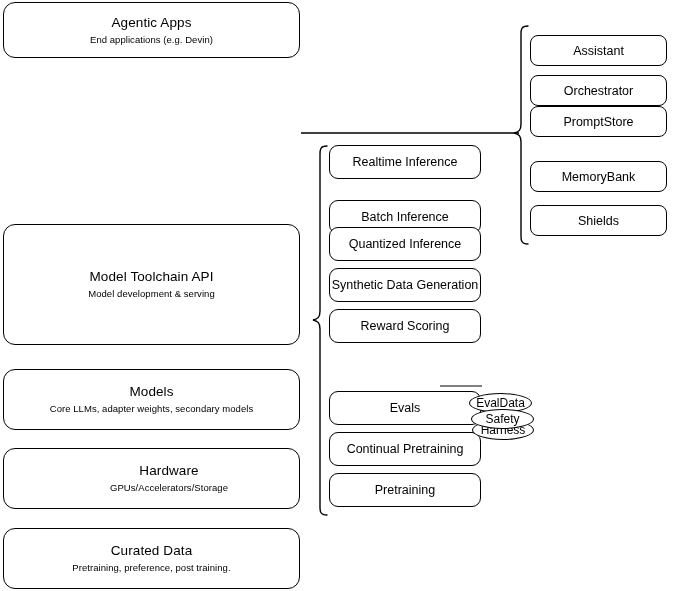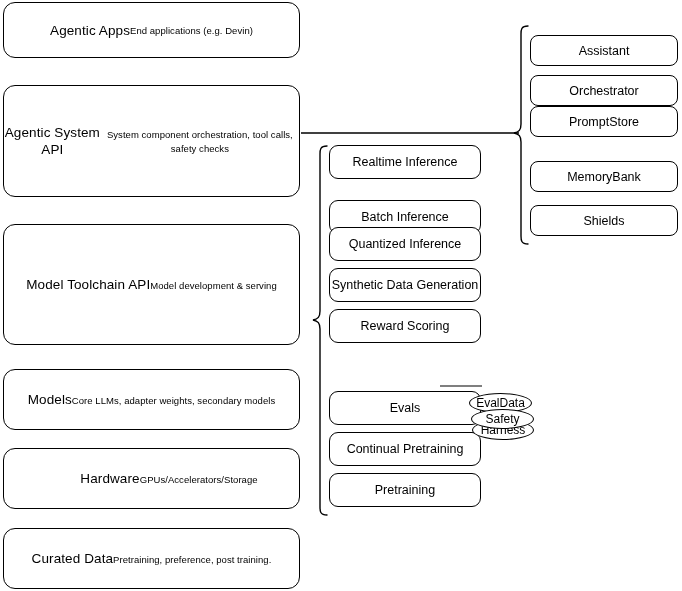--- a/index.html
+++ b/index.html
@@ -20,21 +20,21 @@
     left: 0; top: 0;
     width: 682px;
     height: 591px;
   }
   .node {
     position: absolute;
     box-sizing: border-box;
     background: #ffffff;
     border: 1.2px solid #000000;
     display: flex;
-    flex-direction: row;
+    flex-direction: column;
     align-items: center;
     justify-content: center;
     text-align: center;
   }
   
   .layer {
     border-radius: 12px;
     left: 3px;
     width: 297px;
   }
@@ -54,21 +54,21 @@
     border-radius: 9px;
     left: 329px;
     width: 152px;
     height: 34px;
     font-size: 12.5px;
   }
   
   .right {
     border-radius: 8px;
     left: 530px;
-    width: 148px;
+    width: 137px;
     height: 31px;
     font-size: 12.5px;
   }
   
   .pill {
     position: absolute;
     box-sizing: border-box;
     background: #ffffff;
     border: 1.3px solid #000000;
     border-radius: 50%;
@@ -116,24 +116,20 @@
 
     <line x1="440" y1="386" x2="482" y2="386" stroke="#000000" stroke-width="1.2"></line>
     <line x1="440" y1="419" x2="482" y2="419" stroke="#000000" stroke-width="1.2"></line>
   </svg>
 
   <div class="node layer" style="top:2px; height:56px;">
     <div class="title">Agentic Apps</div>
     <div class="subtitle">End applications (e.g. Devin)</div>
   </div>
 
-  <div class="node layer" style="top:85px; height:112px;">
-    <div class="title">Agentic System API</div>
-    <div class="subtitle">System component orchestration, tool calls, safety checks</div>
-  </div>
 
   <div class="node layer" style="top:224px; height:121px;">
     <div class="title">Model Toolchain API</div>
     <div class="subtitle">Model development &amp; serving</div>
   </div>
 
   <div class="node layer" style="top:369px; height:61px;">
     <div class="title">Models</div>
     <div class="subtitle">Core LLMs, adapter weights, secondary models</div>
   </div>

